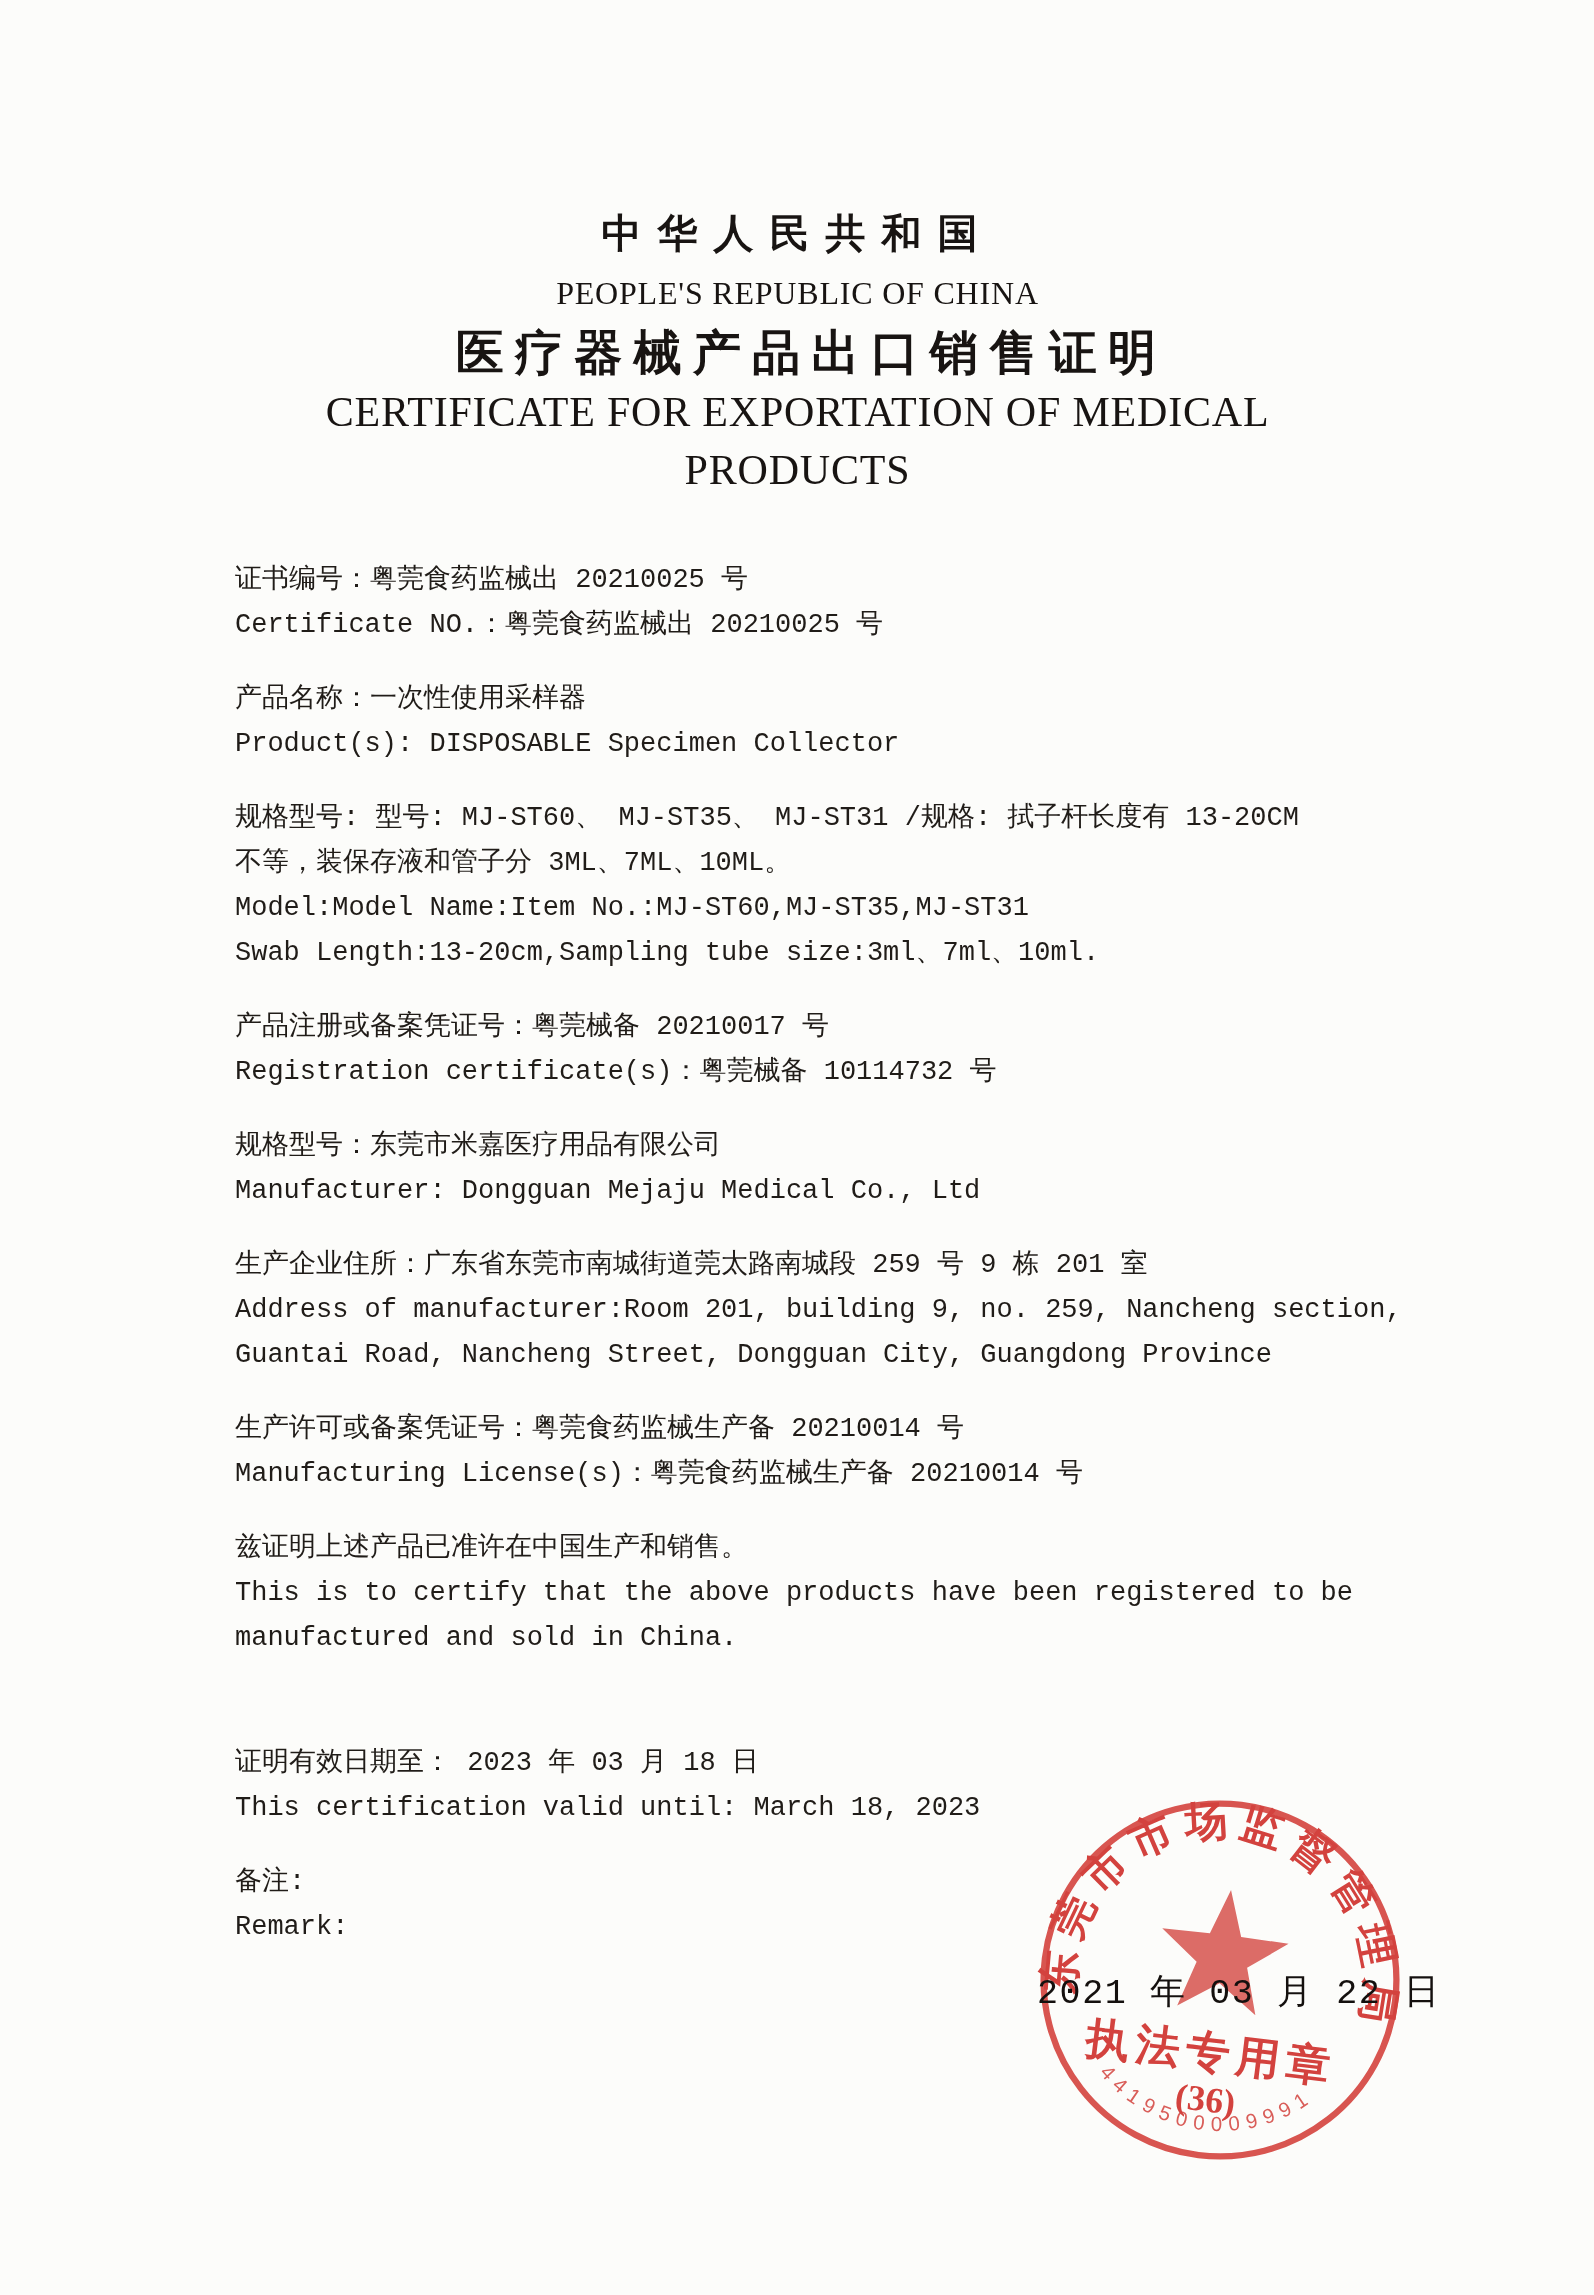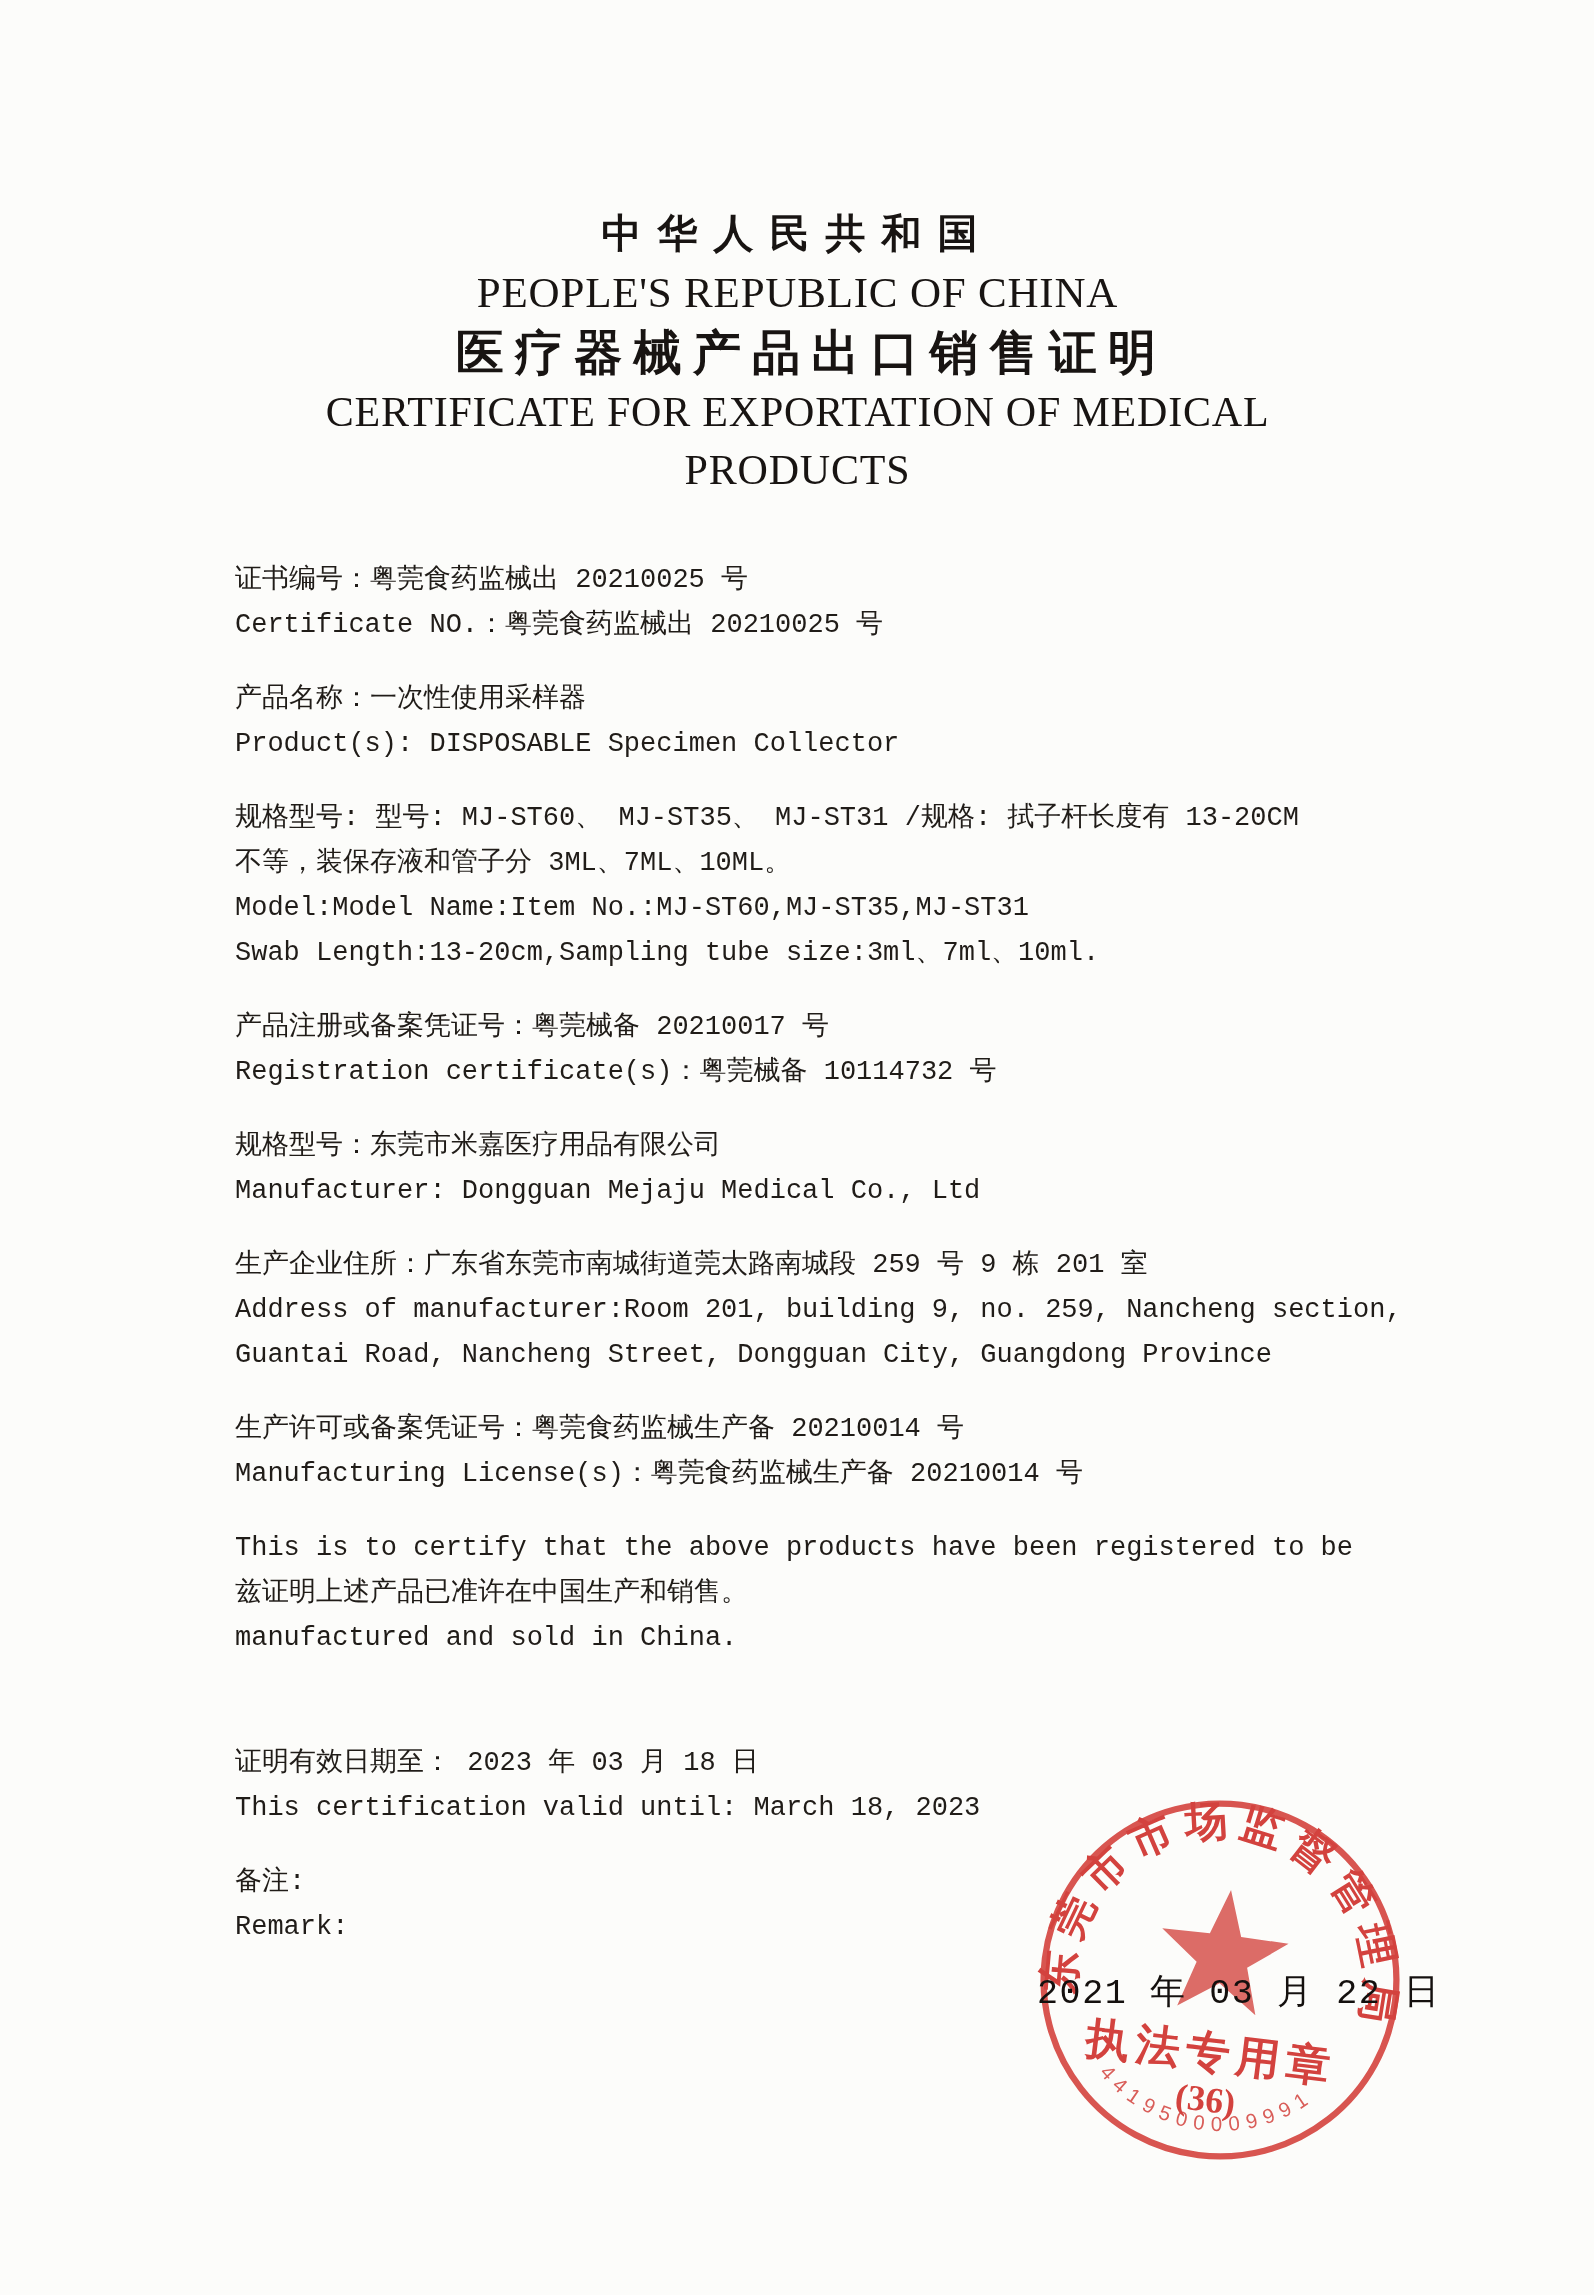--- a/index.html
+++ b/index.html
@@ -12,21 +12,21 @@
     overflow:hidden;
     font-family:"Liberation Mono","DejaVu Sans Mono",monospace;
   }
   
   .doc-header{
     position:absolute;top:203px;left:0;width:100%;
     text-align:center;color:#181412;
     font-family:"Liberation Serif","DejaVu Serif",serif;
   }
   .title-zh{font-size:40px;line-height:61px;font-weight:bold;letter-spacing:16px;}
-  .title-en{font-size:43px;line-height:58px;font-weight:normal;letter-spacing:0.8px;}
+  .title-en{font-size:32px;line-height:58px;font-weight:normal;letter-spacing:0.8px;}
   .subtitle-zh{font-size:48px;line-height:61px;font-weight:bold;letter-spacing:11.3px;padding-left:28px;}
   .subtitle-en{font-size:42px;line-height:58px;font-weight:normal;letter-spacing:0.8px;}
   
   .doc-body{
     position:absolute;top:558px;left:235px;right:129px;
   }
   .section{margin-bottom:29px;}
   .sec-statement{margin-top:24px;}
   .sec-validity{margin-top:80px;}
   .line{
@@ -110,22 +110,22 @@
       <div class="line">Address of manufacturer:Room 201, building 9, no. 259, Nancheng section,</div>
       <div class="line">Guantai Road, Nancheng Street, Dongguan City, Guangdong Province</div>
     </div>
 
     <div class="section">
       <div class="line">生产许可或备案凭证号：粤莞食药监械生产备 20210014 号</div>
       <div class="line">Manufacturing License(s)：粤莞食药监械生产备 20210014 号</div>
     </div>
 
     <div class="section sec-statement">
+      <div class="line">兹证明上述产品已准许在中国生产和销售。</div>
       <div class="line">This is to certify that the above products have been registered to be</div>
-      <div class="line">兹证明上述产品已准许在中国生产和销售。</div>
       <div class="line">manufactured and sold in China.</div>
     </div>
 
     <div class="section sec-validity">
       <div class="line">证明有效日期至： 2023 年 03 月 18 日</div>
       <div class="line">This certification valid until: March 18, 2023</div>
     </div>
 
     <div class="section">
       <div class="line">备注:</div>

